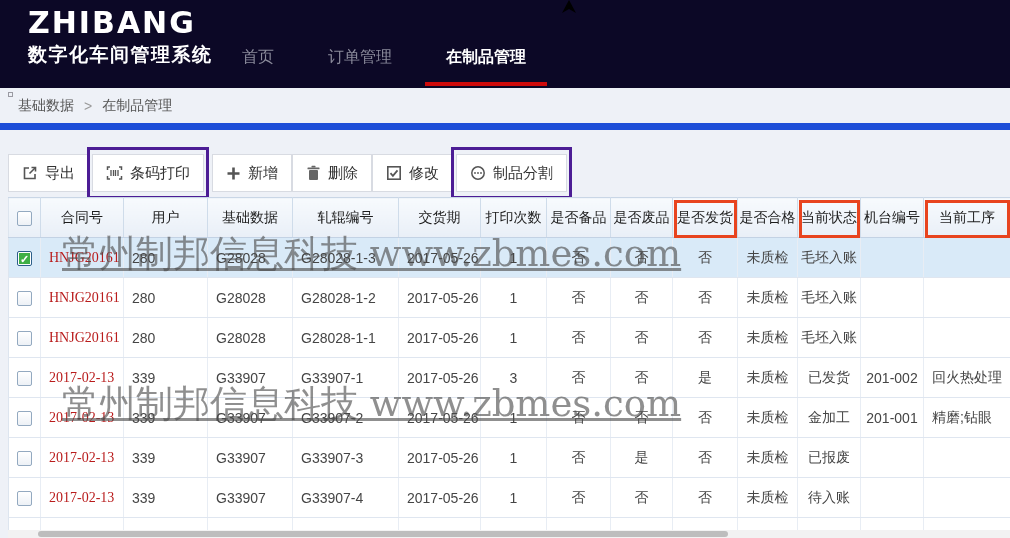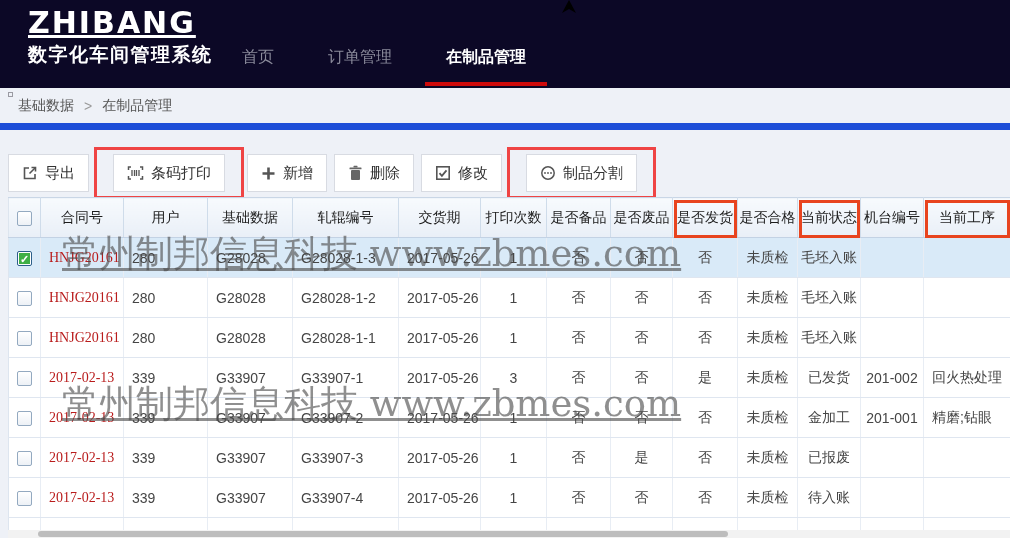--- a/index.html
+++ b/index.html
@@ -3,42 +3,42 @@
 <meta charset="utf-8">
 <style>
   * { margin:0; padding:0; box-sizing:border-box; }
   html,body { width:1010px; height:538px; overflow:hidden; }
   body { font-family:"Liberation Sans", sans-serif; }
   .app { position:relative; width:1010px; height:538px; background:#eef1f7; overflow:hidden; }
 
   
   .topbar { position:relative; height:88px; background:#0c0826; }
   .brand { position:absolute; left:28px; top:5px; color:#fff; }
-  .logo { font-family:"DejaVu Sans", sans-serif; font-size:30px; font-weight:800; letter-spacing:2px; color:#fff;text-decoration:underline; }
+  .logo { font-family:"DejaVu Sans", sans-serif; font-size:30px; font-weight:800; letter-spacing:2px; color:#fff; }
   .subtitle { font-size:19px; font-weight:bold; letter-spacing:1.5px; margin-top:2px; color:#fff;text-align:center; }
   .nav { position:absolute; left:215px; top:0; height:88px; display:flex; }
   .nav-item { position:relative; height:88px; display:flex; align-items:center; padding:26px 27px 0 27px;
               color:#8c8c9c; font-size:16px; cursor:pointer; }
   .nav-item.active { color:#ffffff; font-weight:bold; }
   .nav-item.active::after { content:''; position:absolute; left:6px; right:6px; bottom:2px; height:4px; background:#cf0a0a; }
   .cursor-glyph { position:absolute; left:560px; top:0; }
 
   
   .breadcrumb-bar { position:relative; height:42px; display:flex; align-items:center; padding-left:18px;
                     font-size:14px; color:#555; border-bottom:7px solid #1d4ed8; }
   .panel-toggle { position:absolute; left:8px; top:4px; width:5px; height:5px; border:1px solid #9a9aa2; background:#eef1f7; }
   .crumb-sep { margin:0 10px; color:#999; }
 
   
   .toolbar { display:flex; align-items:center; padding:21px 0 0 8px; }
-  .tbtn { display:inline-flex; align-items:center; gap:7px; height:38px; padding:0 13px; margin-right:7px;
+  .tbtn { display:inline-flex; align-items:center; gap:7px; height:38px; padding:0 13px; margin-right:0;
           background:#ffffff; border:1px solid #d8dbe2; font-size:15px; color:#333;
           font-family:"Liberation Sans", sans-serif; cursor:pointer; }
   .tbtn svg { display:block; }
-  .red-box { display:inline-flex; padding:4px 16px; margin:-4px -2px; margin-right:3px; border:3px solid #ef4444; }
+  .red-box { display:inline-flex; padding:4px 2px; margin:-4px -2px; margin-right:3px; border:3px solid #4c1d95; }
   .red-box .tbtn { margin-right:0; }
 
   
   table.grid { position:absolute; left:8px; top:197px; width:1002px; border-collapse:collapse;
                table-layout:fixed; background:#fff; border-left:1px solid #dde5ef; }
   th { height:40px; background:linear-gradient(#f7fafd,#e9eff7); border-right:1px solid #cfdcea;
        border-top:1px solid #c9d6e6; border-bottom:1px solid #c3d2e4; font-weight:normal; font-size:14px;
        color:#1c1c1c; text-align:center; position:relative; }
   td { height:40px; border-right:1px solid #e8edf4; border-bottom:1px solid #dfe6f0; font-size:14px;
        color:#454545; background:#fff; overflow:hidden; white-space:nowrap; }

